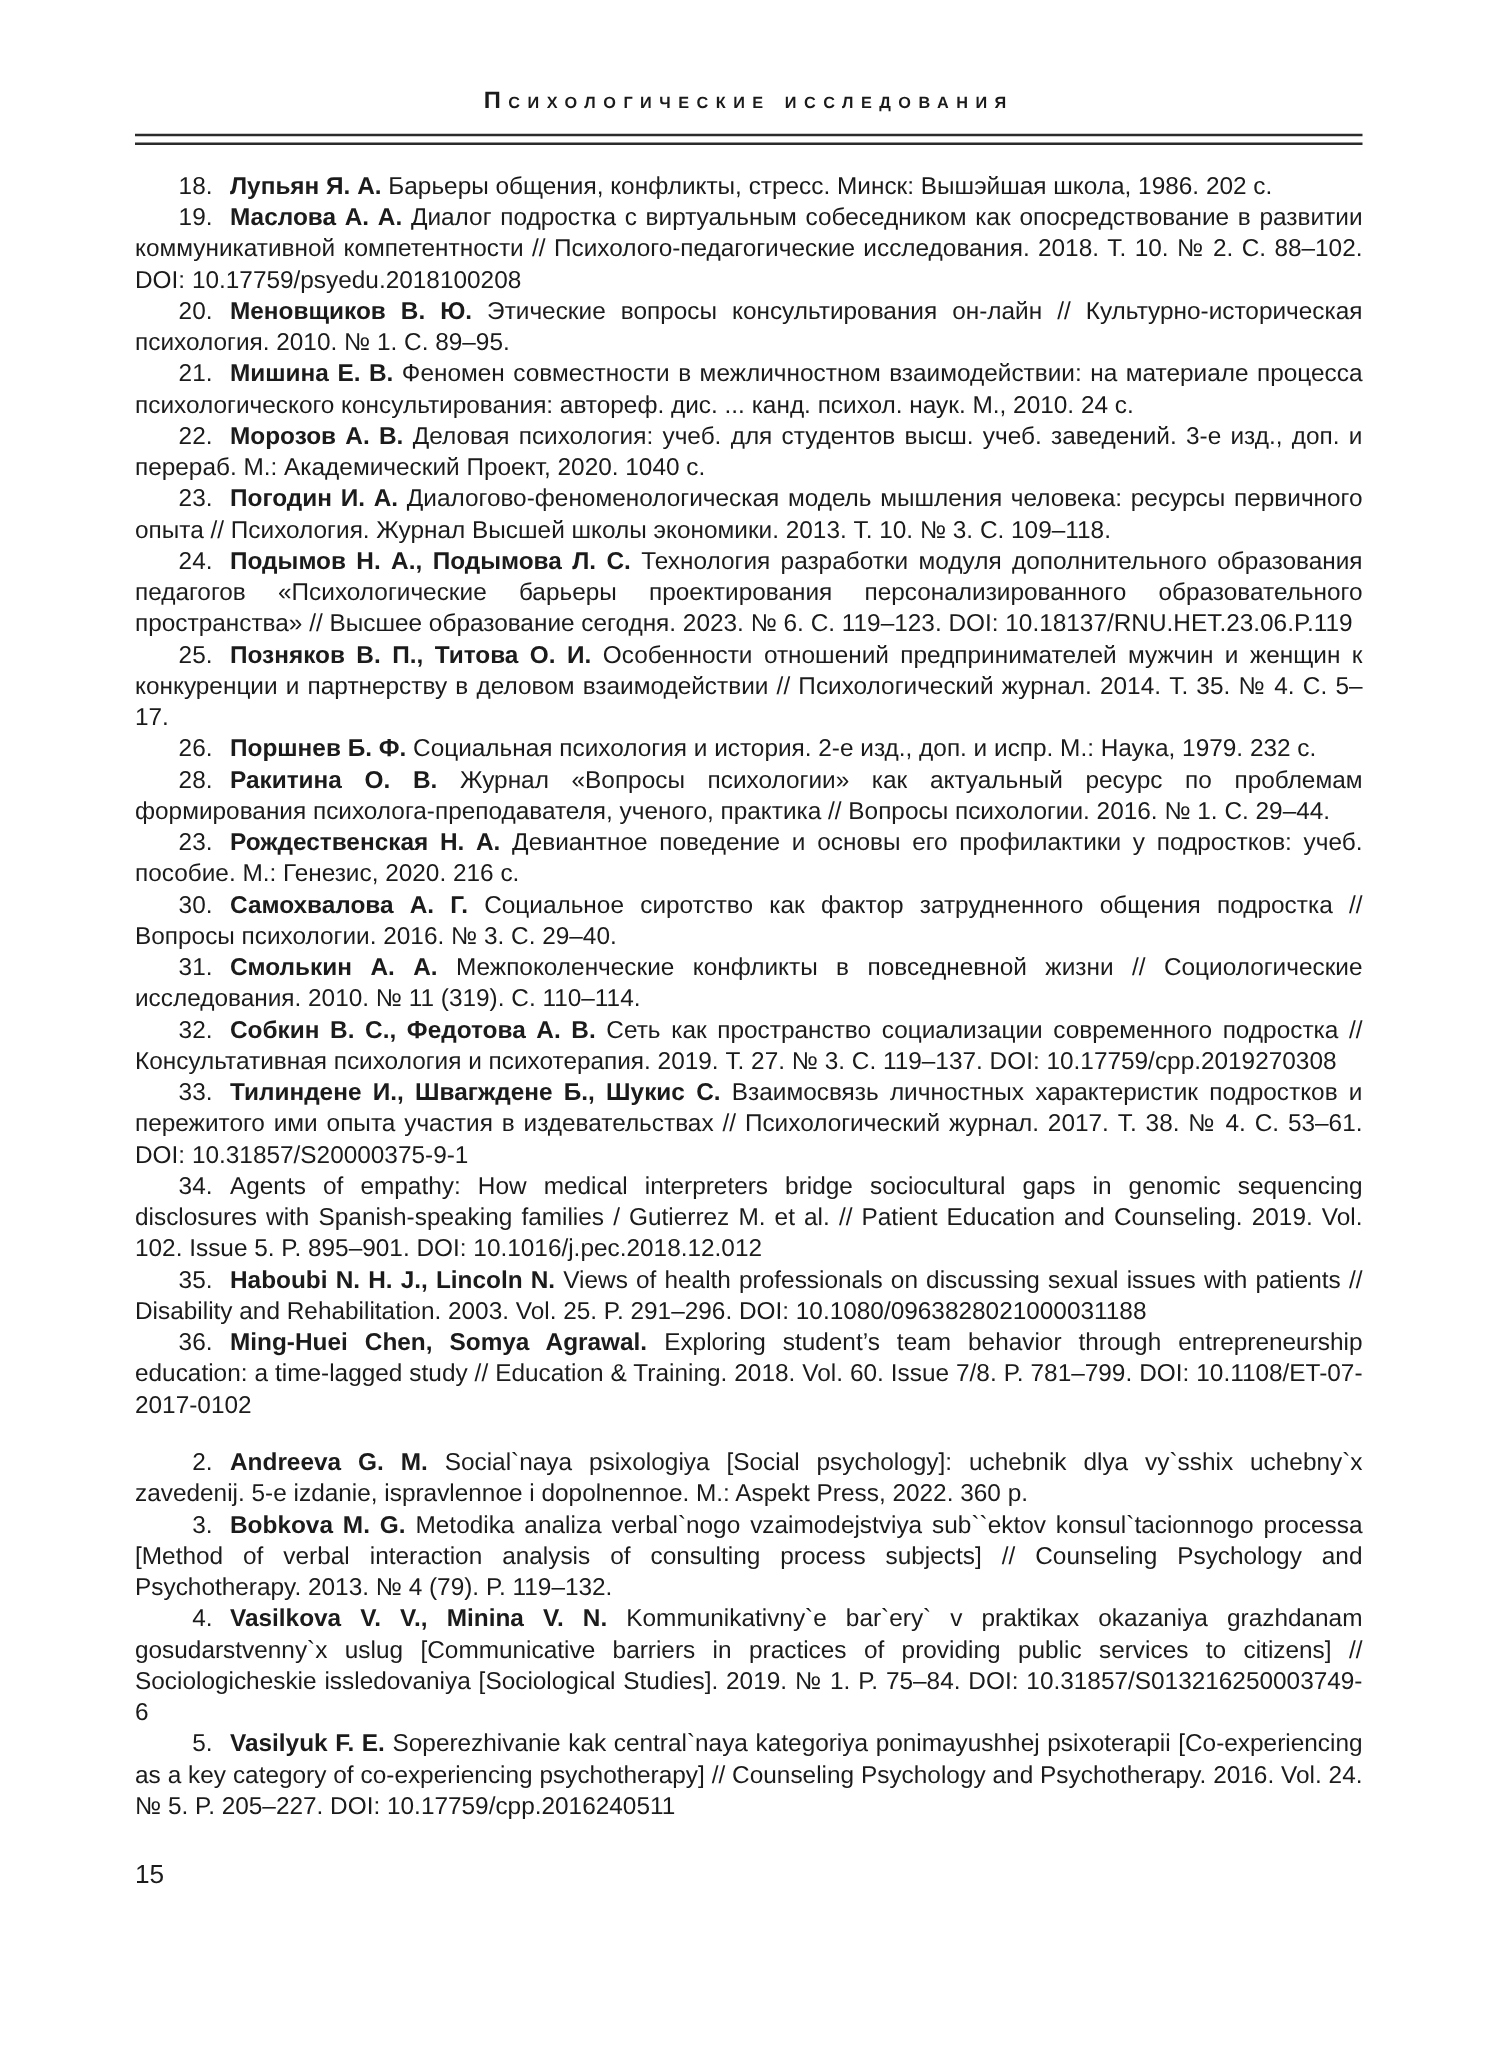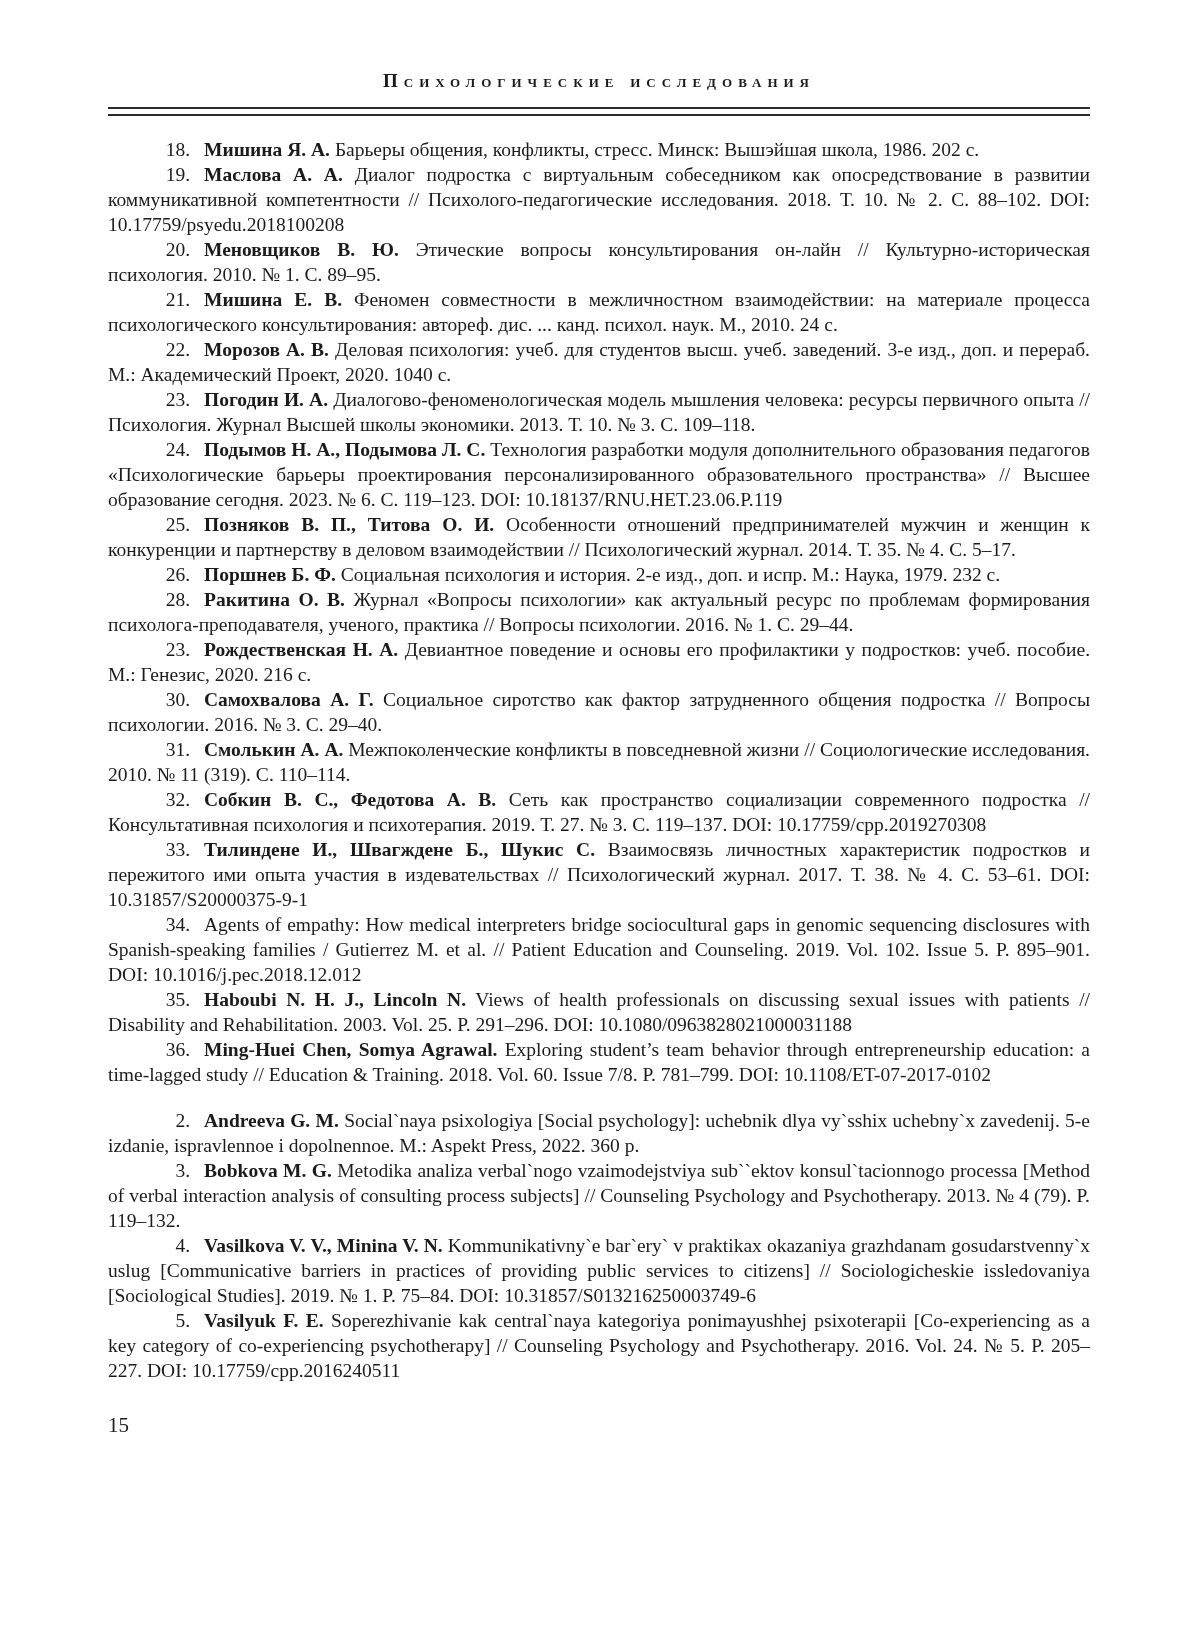--- a/index.html
+++ b/index.html
@@ -1,50 +1,50 @@
 <!DOCTYPE html>
 <html><head>
 <meta charset="utf-8">
 <style>
   html,body{margin:0;padding:0;background:#ffffff;}
   .page{
     width:1200px;height:1651px;background:#ffffff;color:#1b1b1b;
-    font-family:Liberation Serif, serif;
+    font-family:Liberation Sans, sans-serif;
     box-sizing:border-box;padding:70px 110px 0 108px;position:relative;overflow:hidden;
   }
   .running-head{
     text-align:center;font-weight:700;font-variant:small-caps;
     letter-spacing:6px;font-size:19px;line-height:22px;
   }
   .double-rule{
     margin-top:15px;height:5px;
     border-top:2px solid #2b2b2b;border-bottom:2px solid #2b2b2b;
   }
   .refs{
     margin-top:21px;font-size:19.5px;line-height:25px;text-align:justify;
     hyphens:auto;-webkit-hyphens:auto;
   }
   .ref{margin:0;text-indent:32px;}
-  .ref-num{display:inline-block;min-width:30px;text-align:right;margin-right:14px;text-indent:0;margin-left:20px;}
+  .ref-num{display:inline-block;min-width:30px;text-align:right;margin-right:14px;text-indent:0;}
   .ref-authors{font-weight:700;}
   .refs-heading{
     text-align:center;font-weight:700;letter-spacing:3px;
     font-size:20px;line-height:25px;margin:18px 0 19px 0;
   }
   .page-number{font-size:21px;margin-top:30px;}
 </style>
 </head>
 <body>
 
 <div class="page">
   <div class="running-head">Психологические исследования</div>
   <div class="double-rule"></div>
 
   <div class="refs" lang="ru">
-  <p class="ref"><span class="ref-num">18.</span><b class="ref-authors">Мишина Я. А.</b><span class="ref-text"> Барьеры общения, конфликты, стресс. Минск: Вышэйшая школа, 1986. 202 с.</span></p>
+  <p class="ref"><span class="ref-num">18.</span><b class="ref-authors">Лупьян Я. А.</b><span class="ref-text"> Барьеры общения, конфликты, стресс. Минск: Вышэйшая школа, 1986. 202 с.</span></p>
 
   <p class="ref"><span class="ref-num">19.</span><b class="ref-authors">Маслова А. А.</b><span class="ref-text"> Диалог подростка с виртуальным собеседником как опосредствование в развитии коммуникативной компетентности // Психолого-педагогические исследования. 2018. Т. 10. № 2. С. 88–102. DOI: 10.17759/psyedu.2018100208</span></p>
 
   <p class="ref"><span class="ref-num">20.</span><b class="ref-authors">Меновщиков В. Ю.</b><span class="ref-text"> Этические вопросы консультирования он-лайн // Культурно-историческая психология. 2010. № 1. С. 89–95.</span></p>
 
   <p class="ref"><span class="ref-num">21.</span><b class="ref-authors">Мишина Е. В.</b><span class="ref-text"> Феномен совместности в межличностном взаимодействии: на материале процесса психологического консультирования: автореф. дис. ... канд. психол. наук. М., 2010. 24 с.</span></p>
 
   <p class="ref"><span class="ref-num">22.</span><b class="ref-authors">Морозов А. В.</b><span class="ref-text"> Деловая психология: учеб. для студентов высш. учеб. заведений. 3-е изд., доп. и перераб. М.: Академический Проект, 2020. 1040 с.</span></p>
 
   <p class="ref"><span class="ref-num">23.</span><b class="ref-authors">Погодин И. А.</b><span class="ref-text"> Диалогово-феноменологическая модель мышления человека: ресурсы первичного опыта // Психология. Журнал Высшей школы экономики. 2013. Т. 10. № 3. С. 109–118.</span></p>

